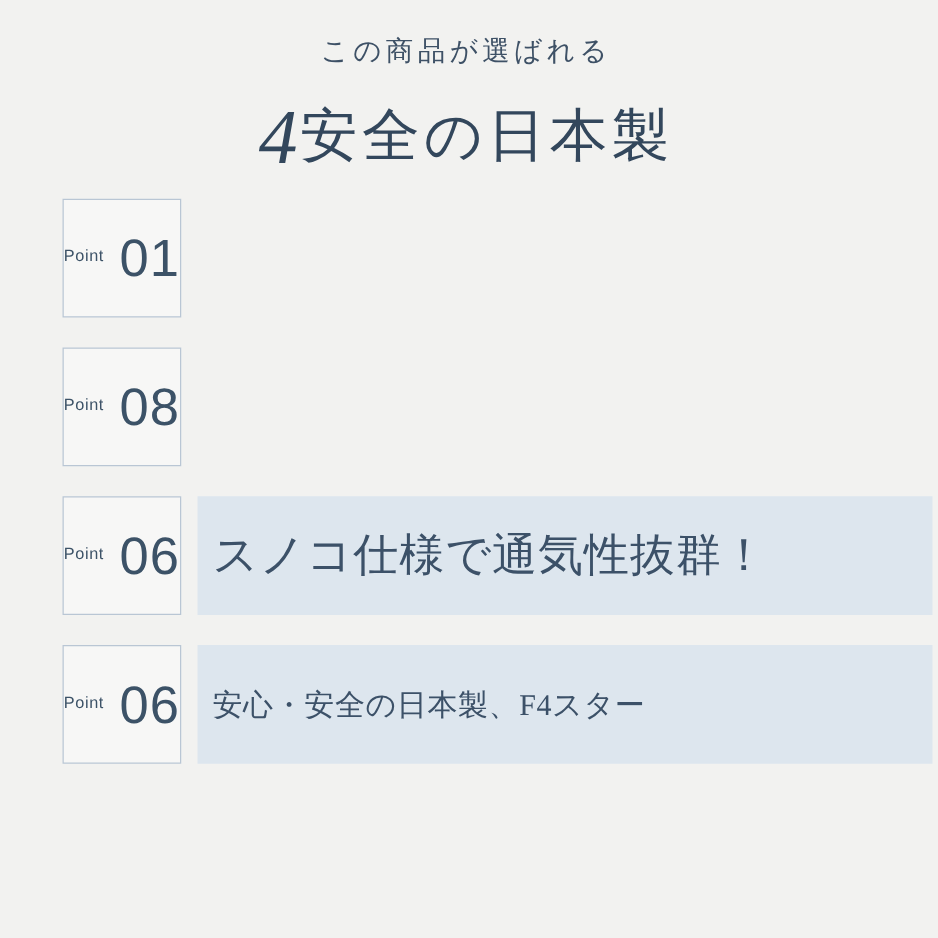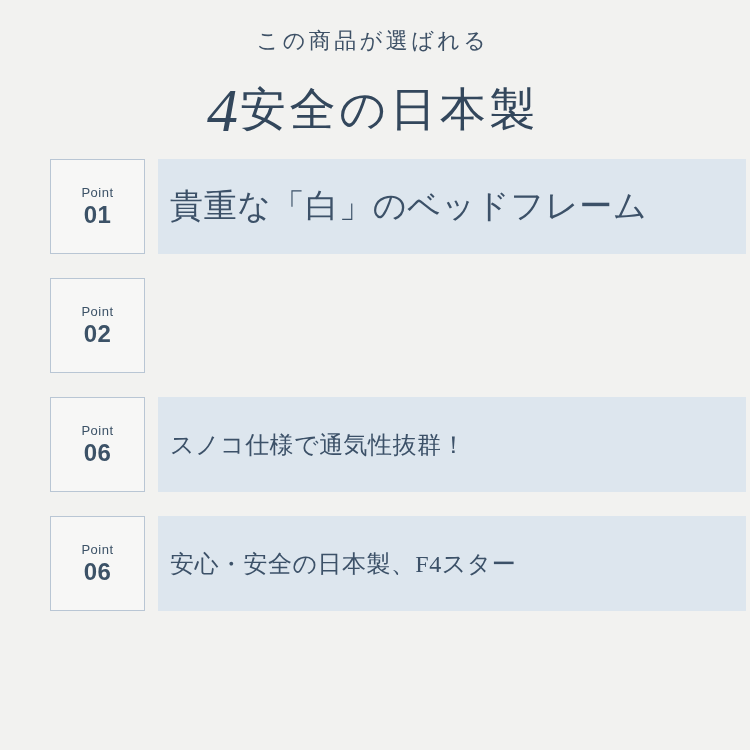--- a/index.html
+++ b/index.html
@@ -63,39 +63,39 @@
     align-items: stretch;
   }
   .badge {
     width: 95px;
     min-width: 95px;
     margin-left: 50px;
     box-sizing: border-box;
     border: 1px solid #b9c6d4;
     background: #f7f7f6;
     display: flex;
-    flex-direction: column;
+    flex-direction: row;
     align-items: center;
-    justify-content: center;
+    justify-content: space-between;
     color: #3c5267;
     z-index: 2;
   }
   .badge-label {
     font-size: 13px;
     letter-spacing: 0.04em;
     line-height: 1;
     margin-bottom: 4px;
     font-family: "Liberation Sans", sans-serif;
   }
   .badge-num {
-    font-size: 24px;
+    font-size: 42px;
     line-height: 1;
     letter-spacing: 0.02em;
     font-family: "Liberation Sans", sans-serif;
-    font-weight: 700;
+    font-weight: 400;
   }
   .bar {
     flex: 1;
     background: #dde6ee;
     display: flex;
     align-items: center;
     margin-left: 13px;
     margin-right: 0;
     padding-left: 12px;
     box-sizing: border-box;
@@ -103,21 +103,21 @@
   }
   .bar-text {
     font-size: 33px;
     letter-spacing: 0.02em;
     color: #3c5168;
     white-space: nowrap;
     font-family: "Liberation Serif", "DejaVu Serif", serif;
   }
   .row.r1 .bar-text { font-size: 33px; }
   .row.r2 .bar-text { font-size: 33px; }
-  .row.r3 .bar-text { font-size: 24px; }
+  .row.r3 .bar-text { font-size: 36px; }
   .row.r4 .bar-text { font-size: 24px; }
 </style>
 </head>
 <body>
 
 <div class="page">
 
   <div class="header">
     <div class="header-sub">この商品が選ばれる</div>
     <div class="header-main">
@@ -125,29 +125,26 @@
     </div>
   </div>
 
   <div class="rows">
 
     <div class="row r1">
       <div class="badge">
         <div class="badge-label">Point</div>
         <div class="badge-num">01</div>
       </div>
-      <div class="bar">
-        <span class="bar-text">貴重な「白」のベッドフレーム</span>
-      </div>
     </div>
 
     <div class="row r2">
       <div class="badge">
         <div class="badge-label">Point</div>
-        <div class="badge-num">02</div>
+        <div class="badge-num">08</div>
       </div>
     </div>
 
     <div class="row r3">
       <div class="badge">
         <div class="badge-label">Point</div>
         <div class="badge-num">06</div>
       </div>
       <div class="bar">
         <span class="bar-text">スノコ仕様で通気性抜群！</span>

